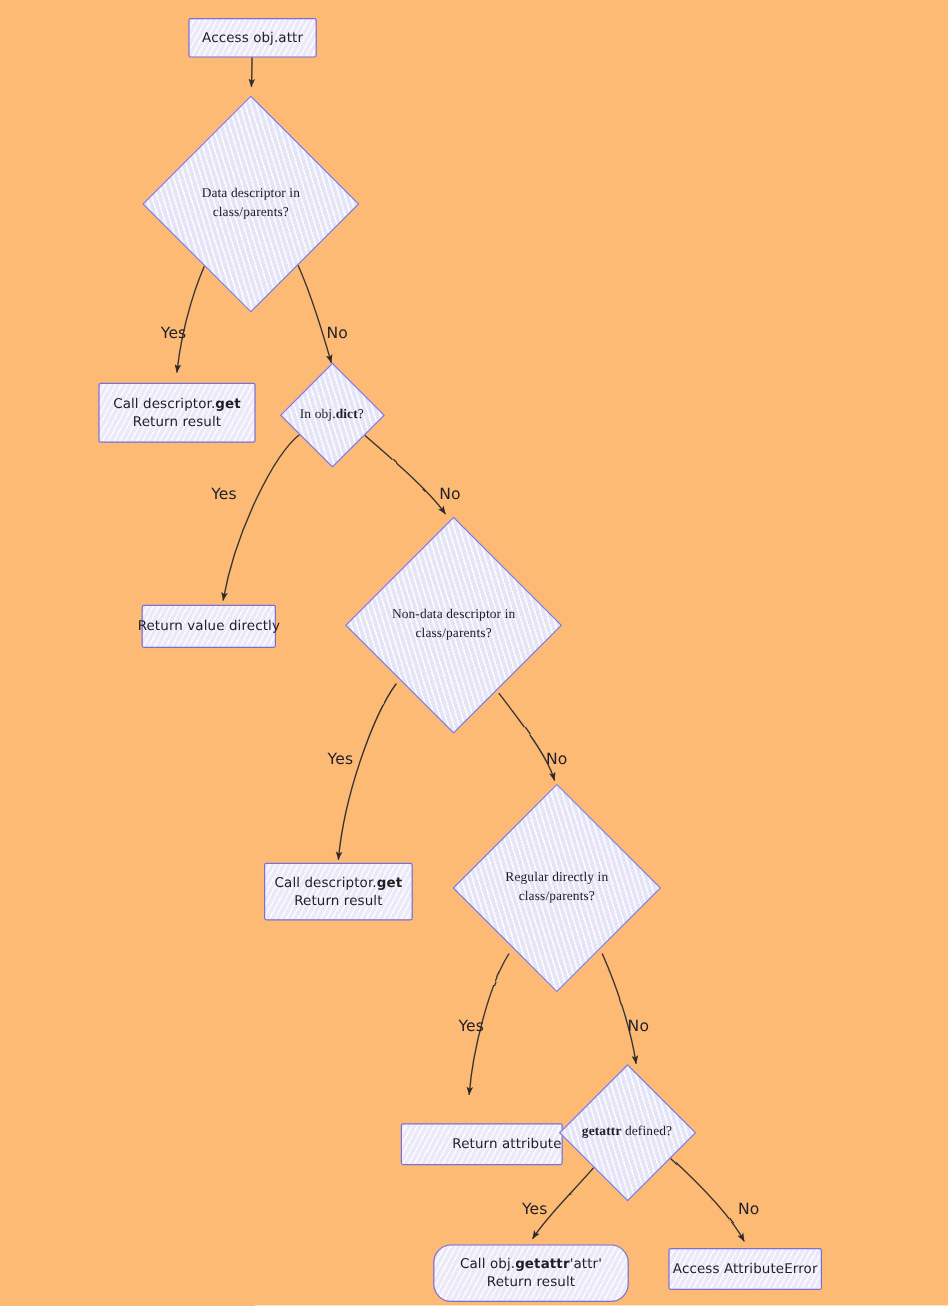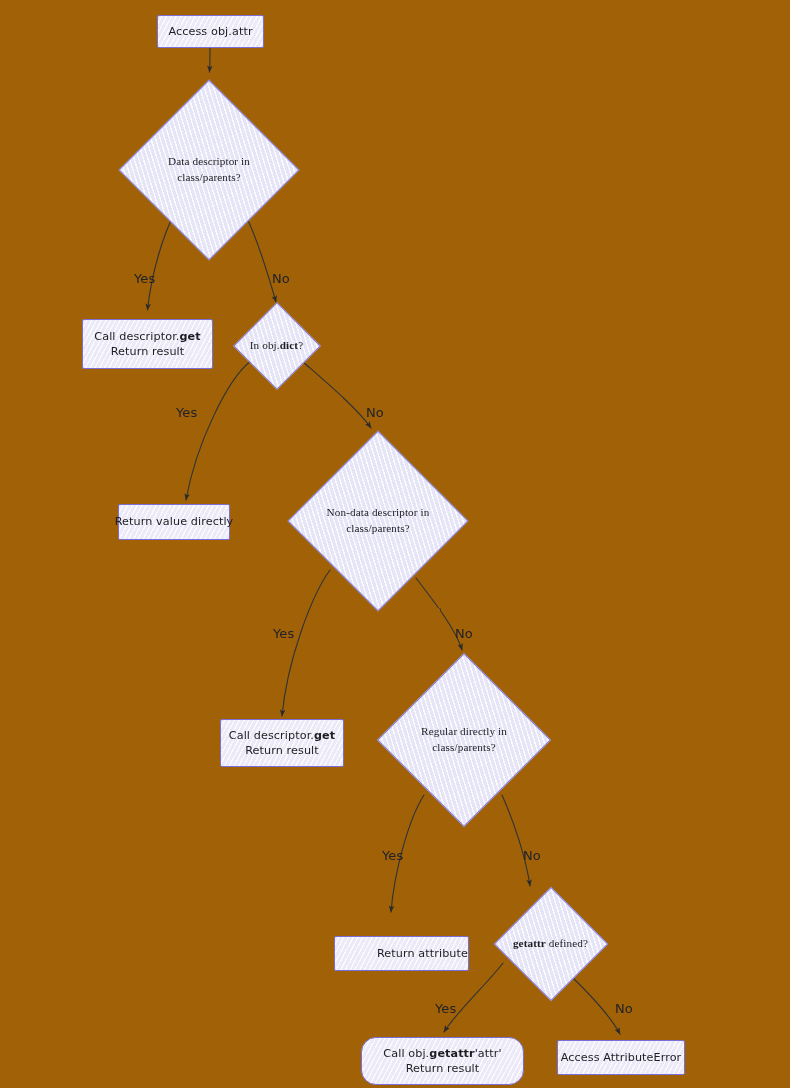--- a/index.html
+++ b/index.html
@@ -5,21 +5,21 @@
 <style>
   html, body {
     margin: 0;
     padding: 0;
     background: #ffffff;
   }
   #canvas {
     position: relative;
     width: 790px;
     height: 1088px;
-    background: #a16207;
+    background: #fdba74;
     font-family: "DejaVu Sans", sans-serif;
     overflow: hidden;
   }
   #edges {
     position: absolute;
     left: 0; top: 0;
     width: 790px;
     height: 1088px;
     pointer-events: none;
   }
@@ -180,21 +180,21 @@
     <div class="dlabel">
       <div>Regular directly in</div>
       <div>class/parents?</div>
     </div>
   </div>
 
   <div class="node" style="left:334px; top:936px; width:135px; height:35px;align-items:flex-end;">
     <span class="ln">Return attribute</span>
   </div>
 
-  <div class="dnode" style="left:492px; top:887px; width:117px; height:114px;">
+  <div class="dnode" style="left:464px; top:887px; width:117px; height:114px;">
     <div class="dshape" style="width:81px; height:81px;"></div>
     <div class="dlabel"><span></span><b>getattr</b><span> defined?</span></div>
   </div>
 
   <div class="node" style="left:361px; top:1037px; width:163px; height:48px;border-radius:15px;">
     <span class="ln"><span>Call obj.</span><b>getattr</b><span>'attr'</span></span>
     <span class="ln">Return result</span>
   </div>
 
   <div class="node" style="left:557px; top:1040px; width:128px; height:35px;">

